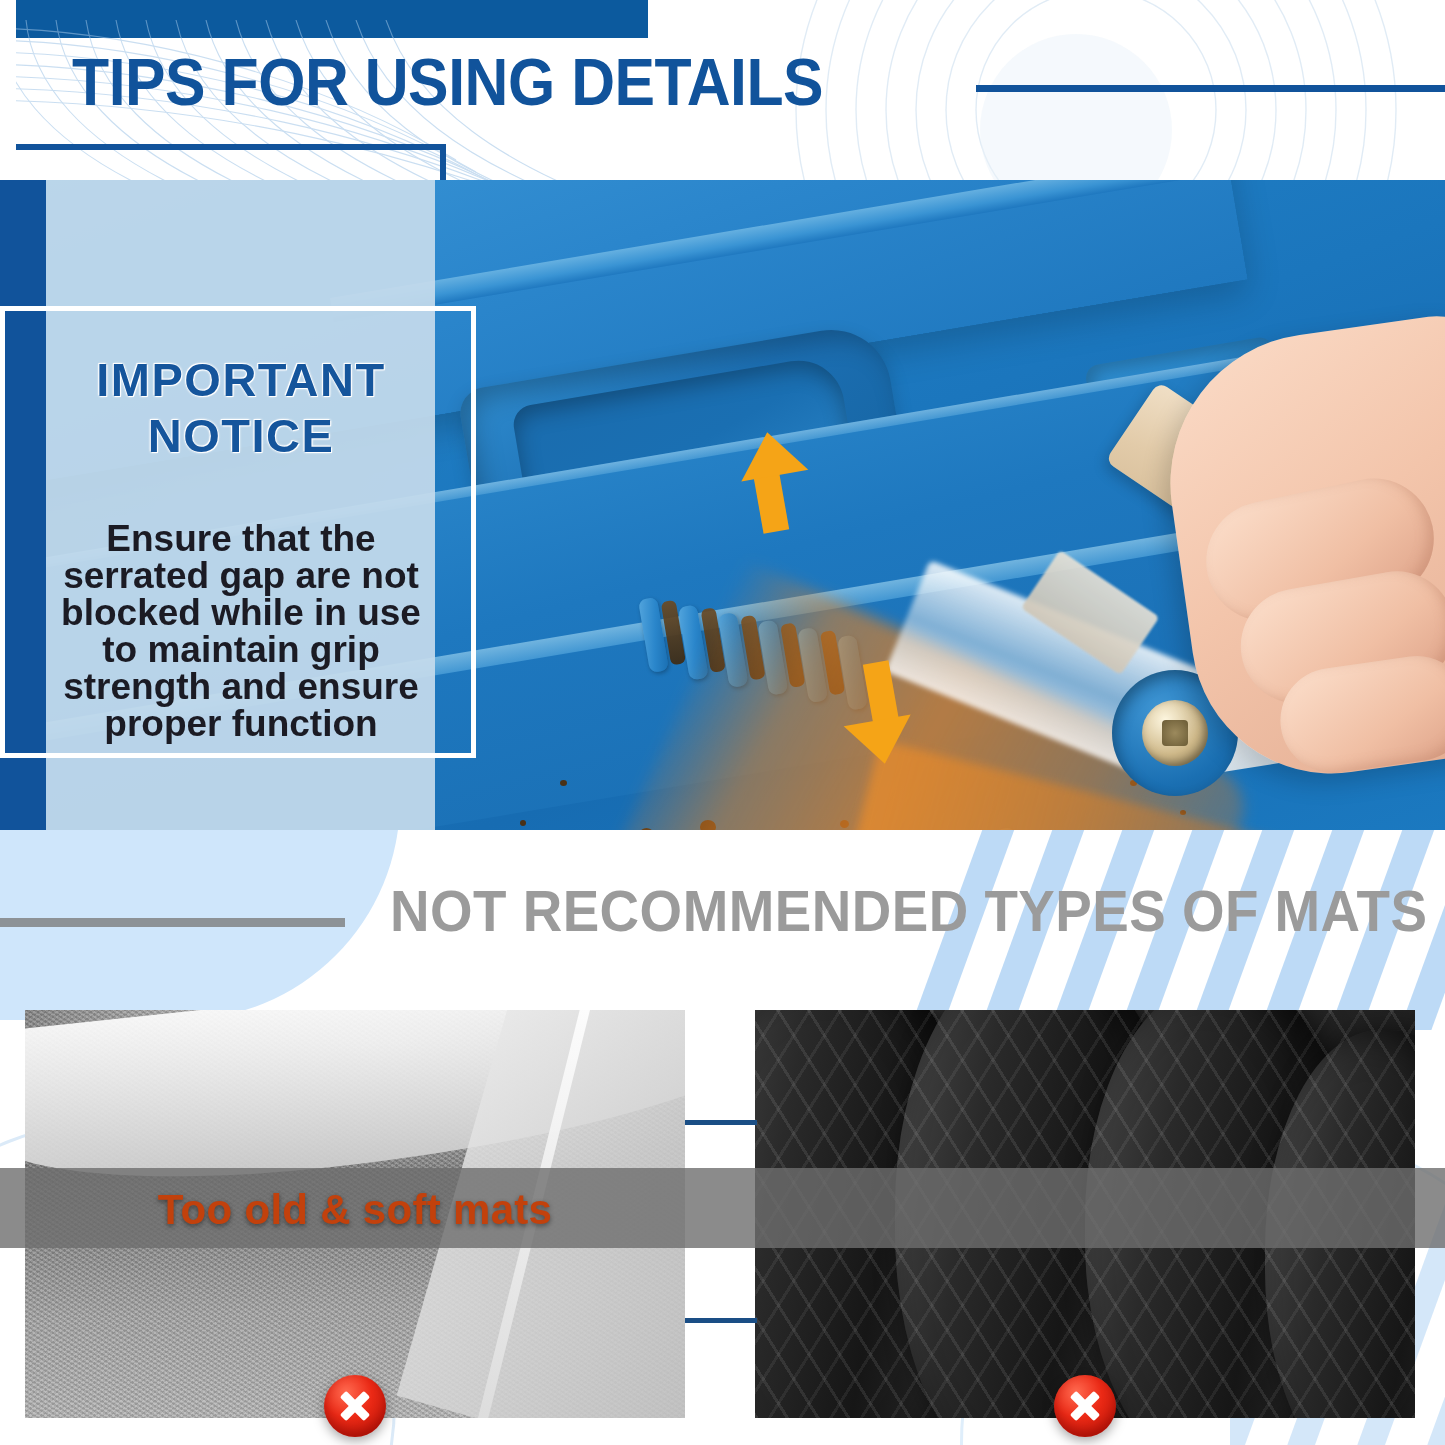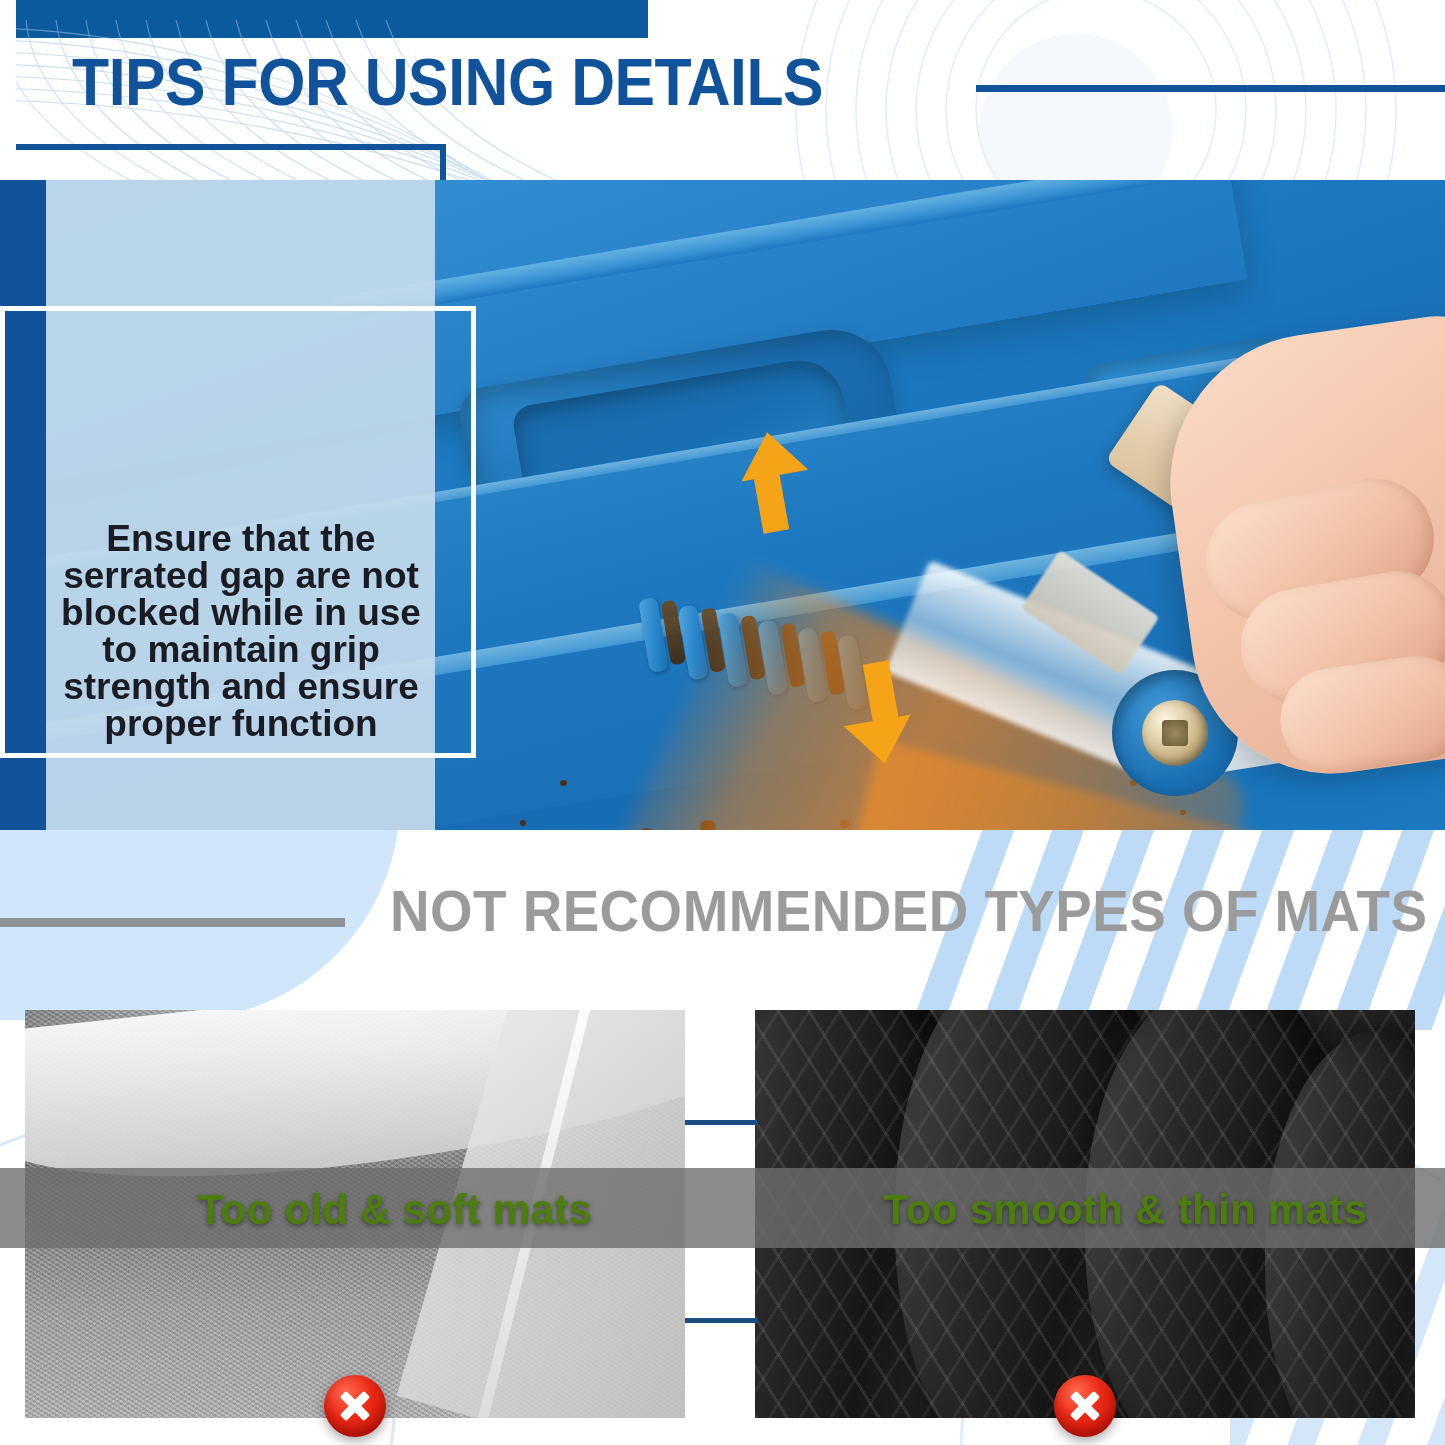--- a/index.html
+++ b/index.html
@@ -180,22 +180,22 @@
      box-shadow:inset -20px 0 40px rgba(0,0,0,.6), 6px 0 26px rgba(0,0,0,.5);}
   .plate{position:absolute;inset:0;opacity:.5;
      background-image:
        repeating-linear-gradient(58deg, rgba(255,255,255,.18) 0 3px, rgba(255,255,255,0) 3px 26px),
        repeating-linear-gradient(-58deg, rgba(255,255,255,.13) 0 3px, rgba(255,255,255,0) 3px 26px);}
 
   .caption-bar{position:absolute;left:0px;top:338px;width:1445px;height:80px;
      background:rgba(110,110,110,.80);z-index:9;}
   .caption{position:absolute;top:352px;height:56px;line-height:56px;text-align:center;z-index:10;
      font-family:"Liberation Sans Narrow","Liberation Sans",sans-serif;
-     font-weight:700;font-size:42px;color:#4d7c0f;letter-spacing:.3px;
-     text-shadow:0 2px 5px rgba(0,0,0,.45);padding-left:40px;}
+     font-weight:700;font-size:42px;color:#c2410c;letter-spacing:.3px;
+     text-shadow:0 2px 5px rgba(0,0,0,.45);}
   .cap-l{left:25px;width:660px;}
   .cap-r{left:755px;width:660px;}
 
   .link-line{position:absolute;left:685px;width:72px;height:5px;background:#1a4e85;z-index:11;}
 
   .xbadge{position:absolute;width:62px;height:62px;border-radius:50%;z-index:12;
      background:radial-gradient(circle at 36% 28%, #ff6a50 0%, #ec2a16 42%, #b81205 100%);
      box-shadow:0 4px 12px rgba(0,0,0,.35), inset 0 -6px 12px rgba(120,0,0,.45);}
   .xbadge span{position:absolute;left:50%;top:50%;width:34px;height:9px;background:#fff;border-radius:2px;}
   .xbadge span:first-child{transform:translate(-50%,-50%) rotate(45deg);}
@@ -319,20 +319,24 @@
     <div class="rivet"></div>
     <div class="rivet-in"></div>
     <div class="hand"></div>
     <div class="finger f1"></div>
     <div class="finger f2"></div>
     <div class="finger f3"></div>
 
     <div class="navybar"></div>
     <div class="notice-panel"></div>
     <div class="frame"></div>
+    <div class="notice-head">
+      <div>IMPORTANT</div>
+      <div>NOTICE</div>
+    </div>
     <div class="notice-body">Ensure that the serrated gap are not blocked while in use to maintain grip strength and ensure proper function</div>
   </div>
 
   <div class="lower">
     <div class="blue-blob"></div>
     <div class="arc1"></div>
     <div class="arc2"></div>
 
     <div class="stripes">
       <div class="stripe" style="left:40px"></div>
@@ -365,21 +369,20 @@
       <div class="mat-thin"></div>
       <div class="roll" style="left:-60px;top:-40px;width:300px;height:520px;"></div>
       <div class="roll" style="left:140px;top:-60px;width:290px;height:540px;"></div>
       <div class="roll" style="left:330px;top:-30px;width:280px;height:500px;"></div>
       <div class="roll" style="left:510px;top:20px;width:240px;height:460px;"></div>
       <div class="plate"></div>
     </div>
 
     <div class="caption-bar"></div>
     <div class="caption cap-l">Too old &amp; soft mats</div>
-    <div class="caption cap-r">Too smooth &amp; thin mats</div>
 
     <div class="link-line" style="top:290px"></div>
     <div class="link-line" style="top:488px"></div>
 
     <div class="xbadge" style="left:324px;top:545px">
       <span></span>
         <span></span>
     </div>
     <div class="xbadge" style="left:1054px;top:545px">
       <span></span>

